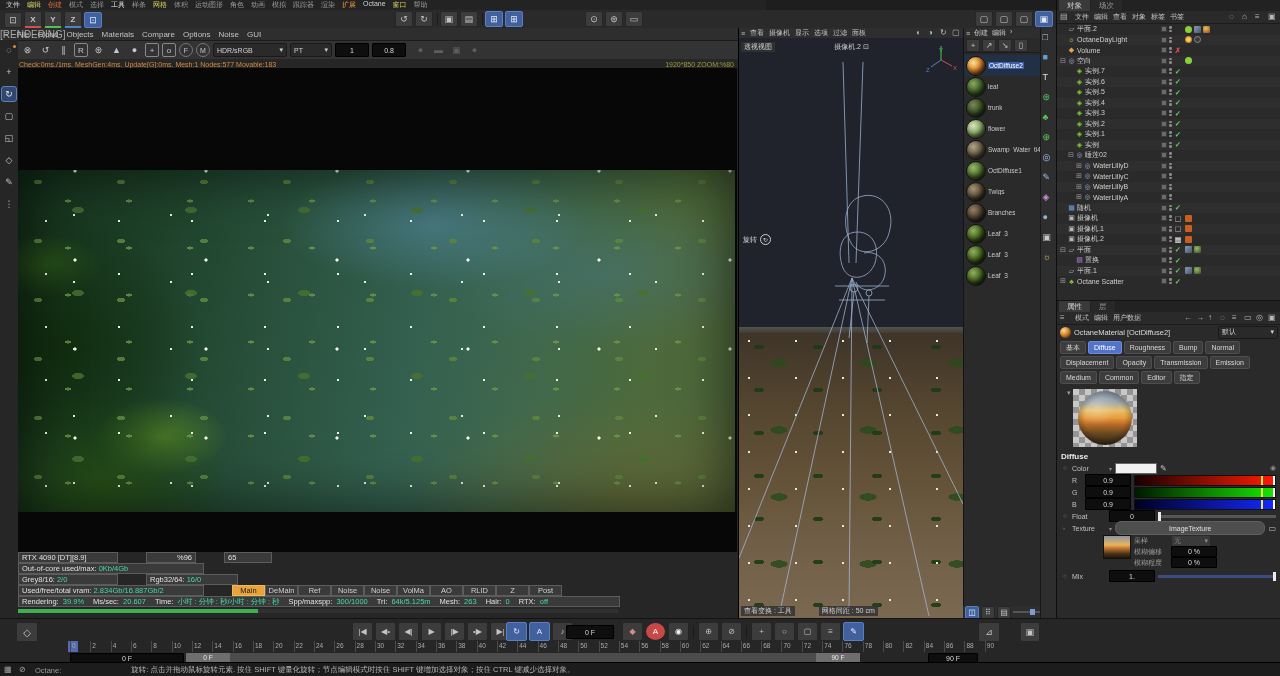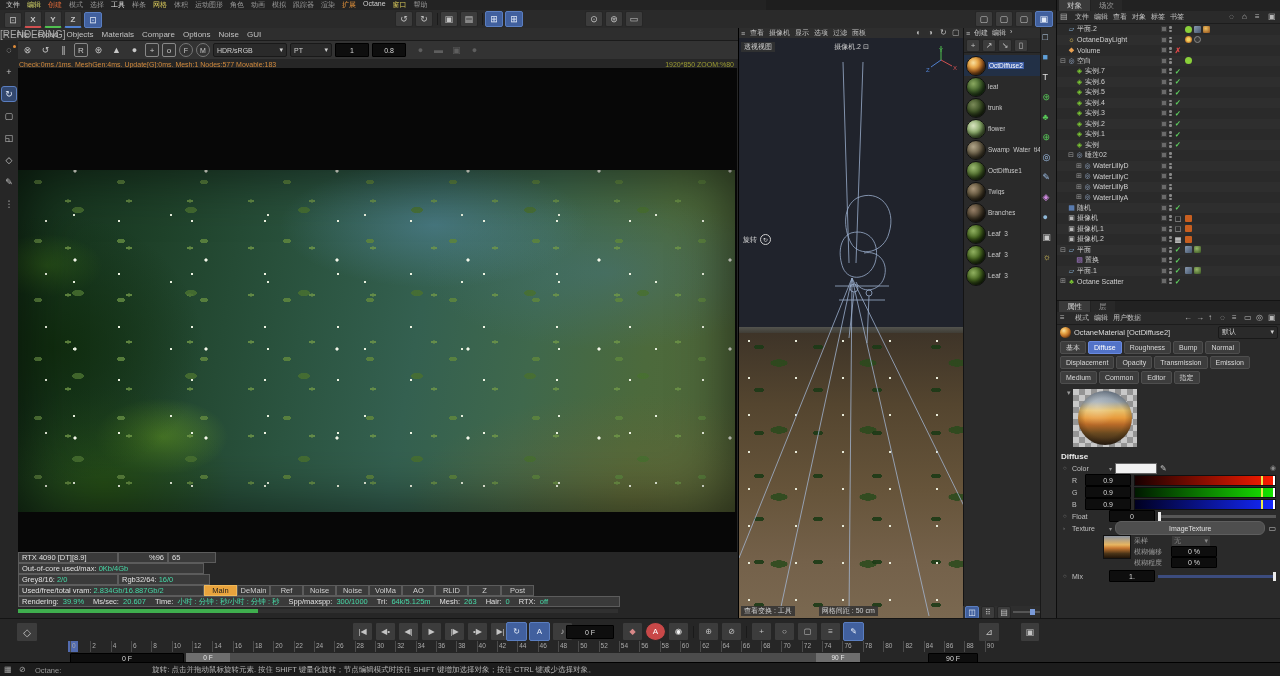--- a/index.html
+++ b/index.html
@@ -59,21 +59,21 @@
       radial-gradient(ellipse 170px 130px at 12% 92%, rgba(38,78,20,.9), rgba(0,0,0,0) 75%),
       radial-gradient(ellipse 95px 55px at 20% 78%, rgba(92,142,42,.8), rgba(0,0,0,0) 70%),
       radial-gradient(ellipse 80px 45px at 4% 28%, rgba(58,108,30,.75), rgba(0,0,0,0) 70%),
       radial-gradient(ellipse 300px 140px at 86% 96%, rgba(112,102,52,.5), rgba(0,0,0,0) 75%),
       linear-gradient(100deg,#14301a 0%,#1f422a 20%,#2b5440 40%,#346050 55%,#3f684c 70%,#4c6a3c 85%,#52683a 100%);
     background-size:73px 53px,97px 67px,131px 89px,83px 59px,113px 83px,61px 47px,
                     auto,auto,auto,auto,auto,auto,auto,auto;
     background-position:160px 40px,220px 90px,180px 60px,0 0,20px 10px,40px 25px,0 0,0 0,0 0,0 0,0 0,0 0,0 0,0 0;
     box-shadow:inset 0 0 60px rgba(0,0,0,.65);}
   #lv-stats{position:absolute;left:18px;top:524px;right:0;height:66px;font-size:7.5px;}
-  .strow{display:flex;margin-bottom:0px;height:11px;}
+  .strow{display:flex;margin-bottom:0px;height:11px;gap:28px;}
   .stcell{background:#3a3a3a;border:1px solid #5c5c5c;display:flex;align-items:center;padding:0 3px;
           white-space:nowrap;color:#e0e0e0;height:9px;}
   .teal{color:#46d8a6;margin-left:2px;}
   .pass{width:31px;height:9px;background:#3a3a3a;border:1px solid #5c5c5c;display:flex;align-items:center;
         justify-content:center;color:#cfcfcf;}
   .pass.on{background:#e8a33d;color:#1c1c1c;border-color:#f0b858;}
   #progress{position:absolute;left:0;top:57px;width:600px;height:4px;background:#303030;}
   #progress>div{height:4px;background:#3fae4e;}
   
   #viewport{left:738px;top:28px;width:225px;height:590px;background:#20232c;border-left:1px solid #000;}
@@ -222,21 +222,21 @@
   #playhead{position:absolute;left:68px;top:22px;width:10px;height:11px;background:#5a78c8;opacity:.85;}
   #range-start{position:absolute;left:70px;top:34px;width:112px;height:9px;}
   #range-track{position:absolute;left:186px;top:34px;width:674px;height:9px;background:#4c4c4c;
                display:flex;justify-content:space-between;}
   .rchip{width:44px;height:9px;background:#6e6e6e;color:#e8e8e8;font-size:6.5px;display:flex;
          align-items:center;justify-content:center;}
   #range-end{position:absolute;left:928px;top:34px;width:48px;height:9px;}
   
   #statusbar{left:0;top:662px;width:1280px;height:14px;background:#1c1c1c;border-top:1px solid #000;
              display:flex;align-items:center;font-size:7.5px;color:#a8a8a8;gap:4px;padding-left:4px;}
-  #statusbar .hint{color:#b4b4b4;margin-left:87px;}
+  #statusbar .hint{color:#b4b4b4;margin-left:66px;}
   .sbico{width:12px;height:10px;font-size:8px;background:none;border:none;}
 </style>
 </head>
 <body>
 
 <div id="app">
 
   <div id="menubar" class="abs">
     <span style="display:flex;gap:7px;">
         <span style="color: rgb(207, 207, 207);">文件</span>

